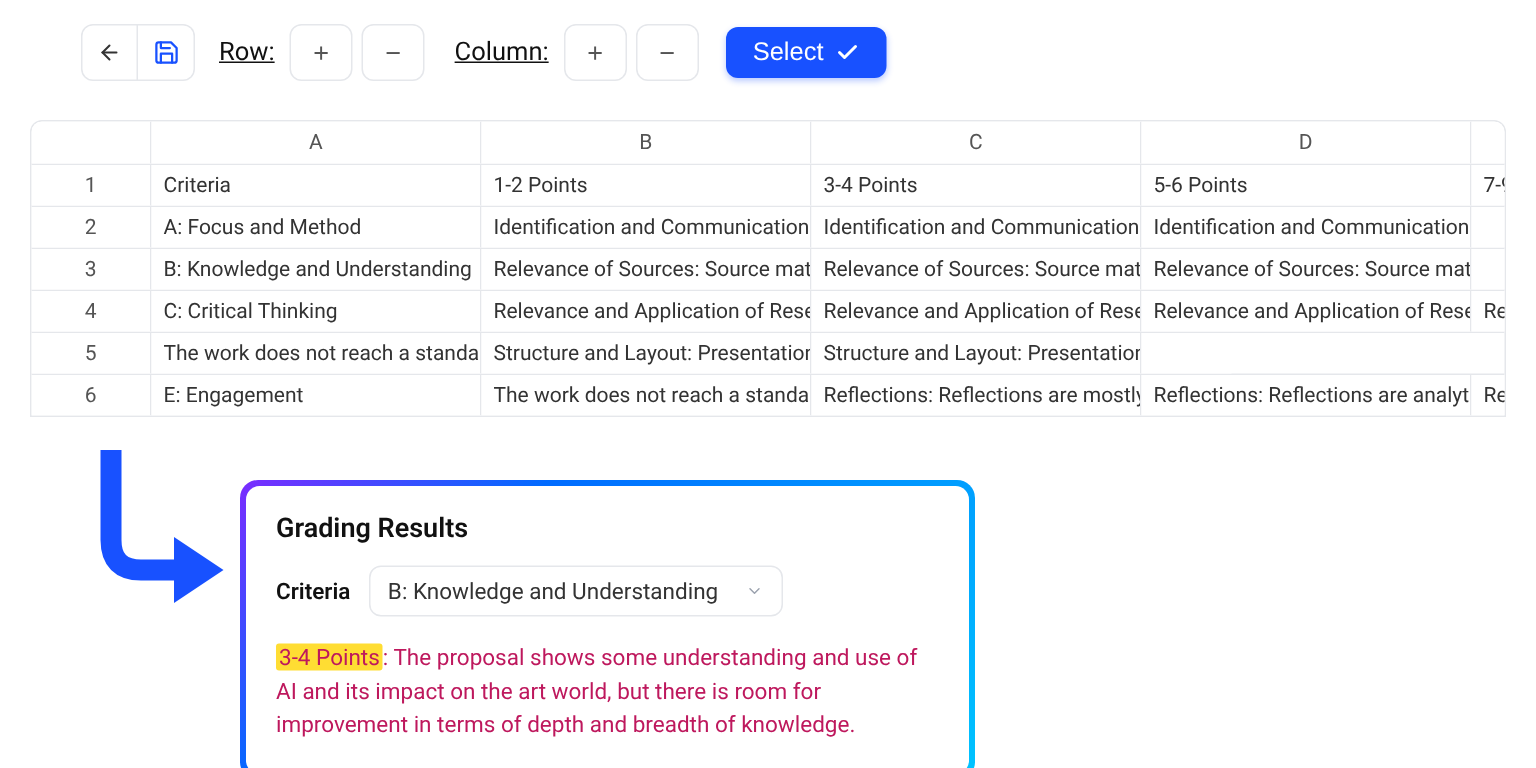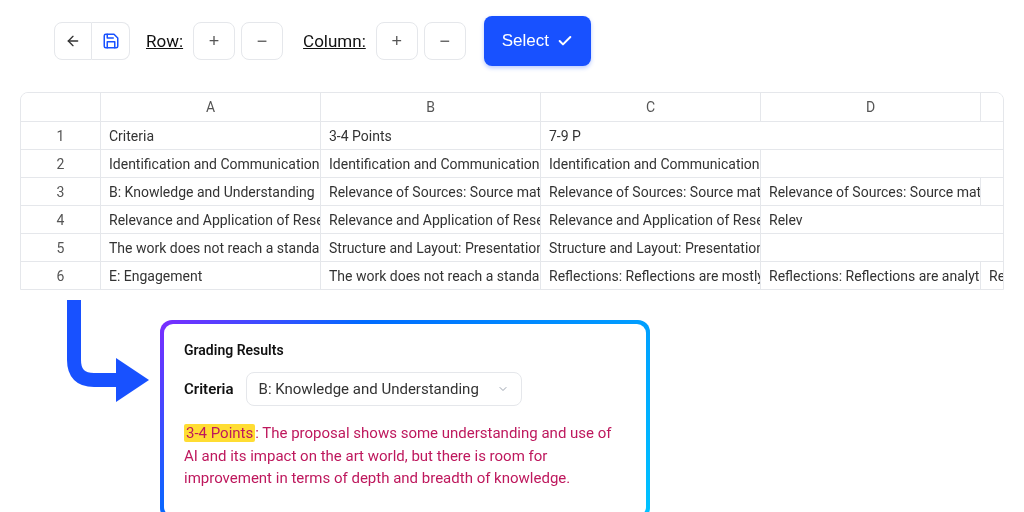--- a/index.html
+++ b/index.html
@@ -39,21 +39,21 @@
   .pm-btn {
     width: 42px; height: 38px;
     border: 1px solid #e5e7eb;
     border-radius: 8px;
     background: #fff;
     display: flex; align-items: center; justify-content: center;
     font-size: 18px; color:#555; cursor:pointer;
   }
   .select-btn {
     margin-left: 10px;
-    height: 50px;
+    height: 34px;
     padding: 0 18px;
     background: #1851ff;
     color: #fff;
     border: none;
     border-radius: 8px;
     font-size: 17px;
     font-weight: 500;
     display:flex; align-items:center; gap:8px;
     cursor:pointer;
     box-shadow: 0 2px 4px rgba(24,81,255,0.3);
@@ -109,21 +109,21 @@
     border-radius: 12px;
     padding: 4px;
     background: linear-gradient(135deg, #7b2cff 0%, #006bff 30%, #00c4ff 100%);
   }
   .card-inner {
     width:100%; height:100%;
     background:#fff;
     border-radius: 9px;
     padding: 18px 20px;
   }
-  .card-title { font-size: 14px; font-weight:600; color:#111; margin-bottom:14px; }
+  .card-title { font-size: 18px; font-weight:600; color:#111; margin-bottom:14px; }
   .crit-row { display:flex; align-items:center; gap:12px; margin-bottom:16px; }
   .crit-label { font-size:15px; font-weight:600; color:#111; }
   .crit-select {
     border:1px solid #e5e7eb; border-radius:8px;
     padding: 7px 12px;
     font-size:15px; color:#333;
     display:flex; align-items:center; gap:18px;
     cursor:pointer;
   }
   .chev { color:#9ca3af; font-size:12px; }
@@ -192,40 +192,44 @@
     <div class="colhead col-a">A</div>
     <div class="colhead col-b">B</div>
     <div class="colhead col-c">C</div>
     <div class="colhead col-d">D</div>
     <div class="colhead col-e">E</div>
   </div>
 
   <div class="sheet-row">
     <div class="rownum">1</div>
     <div class="cell col-a">Criteria</div>
+    <div class="cell col-b">1-2 Points</div>
     <div class="cell col-c">3-4 Points</div>
+    <div class="cell col-d">5-6 Points</div>
     <div class="cell col-e">7-9 P</div>
   </div>
   <div class="sheet-row">
     <div class="rownum">2</div>
+    <div class="cell col-a">A: Focus and Method</div>
     <div class="cell col-b">Identification and Communication:</div>
     <div class="cell col-c">Identification and Communication:</div>
     <div class="cell col-d">Identification and Communication:</div>
     <div class="cell col-e"></div>
   </div>
   <div class="sheet-row">
     <div class="rownum">3</div>
     <div class="cell col-a">B: Knowledge and Understanding</div>
     <div class="cell col-b">Relevance of Sources: Source mat</div>
     <div class="cell col-c">Relevance of Sources: Source mat</div>
     <div class="cell col-d">Relevance of Sources: Source mat</div>
     <div class="cell col-e"></div>
   </div>
   <div class="sheet-row">
     <div class="rownum">4</div>
+    <div class="cell col-a">C: Critical Thinking</div>
     <div class="cell col-b">Relevance and Application of Rese</div>
     <div class="cell col-c">Relevance and Application of Rese</div>
     <div class="cell col-d">Relevance and Application of Rese</div>
     <div class="cell col-e">Relev</div>
   </div>
   <div class="sheet-row">
     <div class="rownum">5</div>
     <div class="cell col-b">The work does not reach a standa</div>
     <div class="cell col-c">Structure and Layout: Presentation</div>
     <div class="cell col-d">Structure and Layout: Presentation</div>

